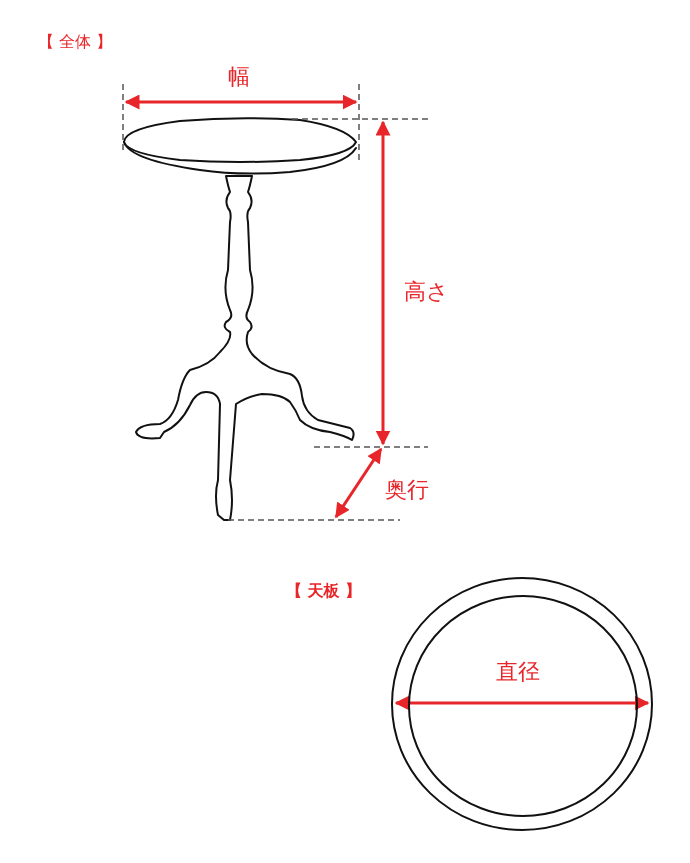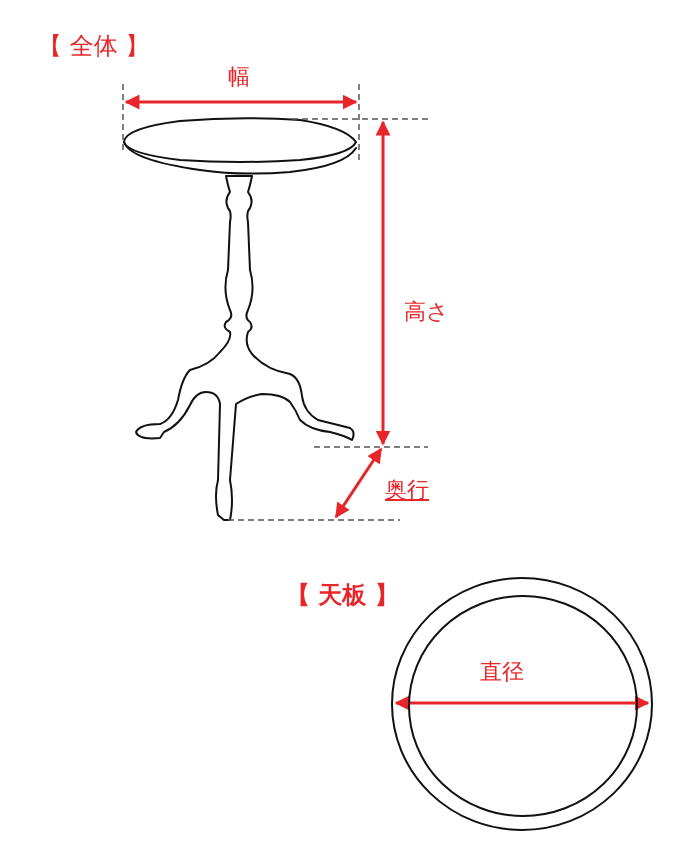--- a/index.html
+++ b/index.html
@@ -1,19 +1,19 @@
 <!DOCTYPE html>
 <html><head>
 <meta charset="utf-8">
 <style>
   html, body { margin:0; padding:0; background:#ffffff; }
   body { width:690px; height:863px; position:relative; overflow:hidden;
          font-family:"DejaVu Sans", sans-serif; }
   .lbl { position:absolute; color:#e8262a; font-size:22px; line-height:1; white-space:nowrap; }
-  .sec { position:absolute; color:#e8262a; font-size:24px; line-height:1; white-space:nowrap; }
+  .sec { position:absolute; color:#e8262a; font-size:16px; line-height:1; white-space:nowrap; }
   svg { position:absolute; left:0; top:0; }
 </style>
 </head>
 <body>
 
 <svg width="690" height="863" viewBox="0 0 690 863">
   <defs>
     <marker id="ah" viewBox="0 0 10 10" refX="9" refY="5" markerWidth="5" markerHeight="5" orient="auto-start-reverse">
       <path d="M0,0 L10,5 L0,10 z" fill="#e8262a"></path>
     </marker>
@@ -44,16 +44,16 @@
   </g>
 
   <g fill="none" stroke="#111" stroke-width="2">
     <ellipse cx="522" cy="704" rx="130" ry="126"></ellipse>
     <ellipse cx="523" cy="706" rx="114" ry="110"></ellipse>
   </g>
 </svg>
 
 <div class="sec" style="left:38px; top:34px;">【 全体 】</div>
 <div class="lbl" style="left:228px; top:66px;">幅</div>
-<div class="lbl" style="left:404px; top:281px;margin-top:20px;">高さ</div>
-<div class="lbl" style="left:385px; top:479px;text-decoration:underline;">奥行</div>
+<div class="lbl" style="left:404px; top:281px;">高さ</div>
+<div class="lbl" style="left:385px; top:479px;">奥行</div>
 <div class="sec" style="left:286px; top:583px;font-weight:bold;">【 天板 】</div>
-<div class="lbl" style="left:480px; top:661px;">直径</div>
+<div class="lbl" style="left:496px; top:661px;">直径</div>
 
 </body></html>

